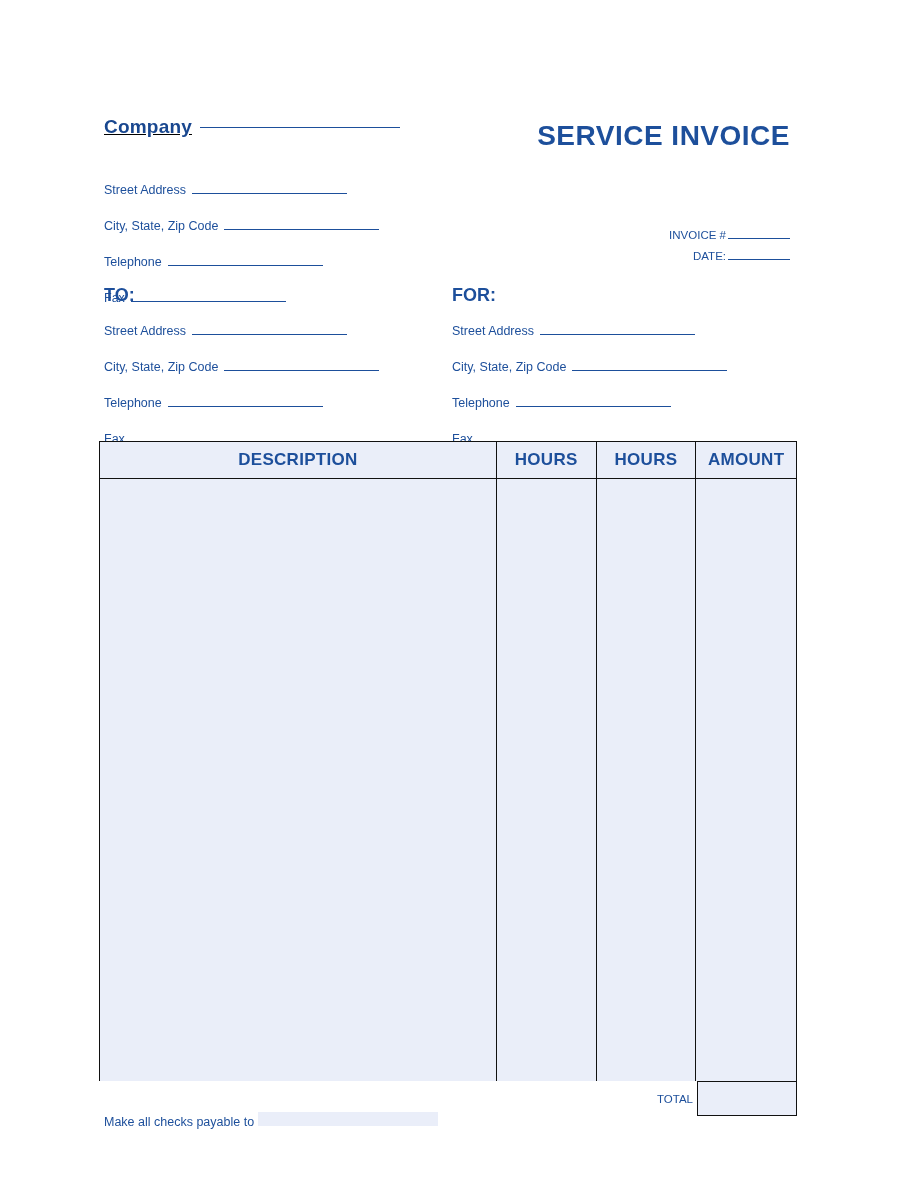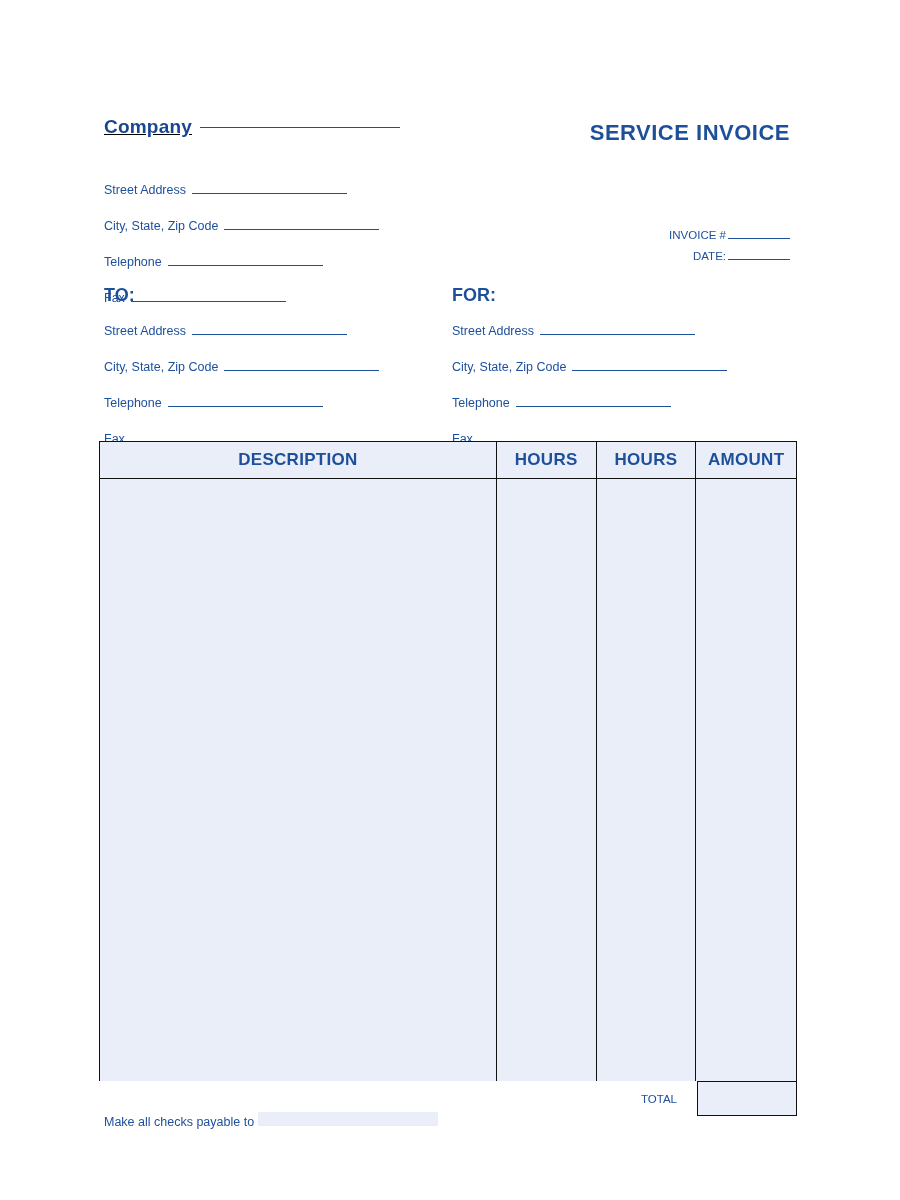--- a/index.html
+++ b/index.html
@@ -46,21 +46,21 @@
   .rule-thin {
     display: inline-block;
     border-bottom: 1px solid #1d4f9b;
     height: 0;
   }
 
   .title {
     position: absolute;
     right: 110px;
     top: 120px;
-    font-size: 22px;
+    font-size: 28px;
     font-weight: bold;
     color: #1d4f9b;
     letter-spacing: .5px;
   }
 
   .addr-block {
     position: absolute;
     color: #1d4f9b;
     font-size: 12.5px;
     line-height: 20px;
@@ -155,21 +155,21 @@
   .total-spacer {
     width: 498px;
     height: 35px;
     background: #ffffff;
   }
   .total-label-cell {
     width: 100px;
     display: flex;
     align-items: center;
     justify-content: flex-end;
-    padding-right: 20px;
+    padding-right: 4px;
     box-sizing: border-box;
     font-size: 11.5px;
     color: #1d4f9b;
     background: #ffffff;
   }
   .total-value-cell {
     width: 100px;
     background: #eaeef9;
     border: 1.6px solid #111111;
     box-sizing: border-box;

